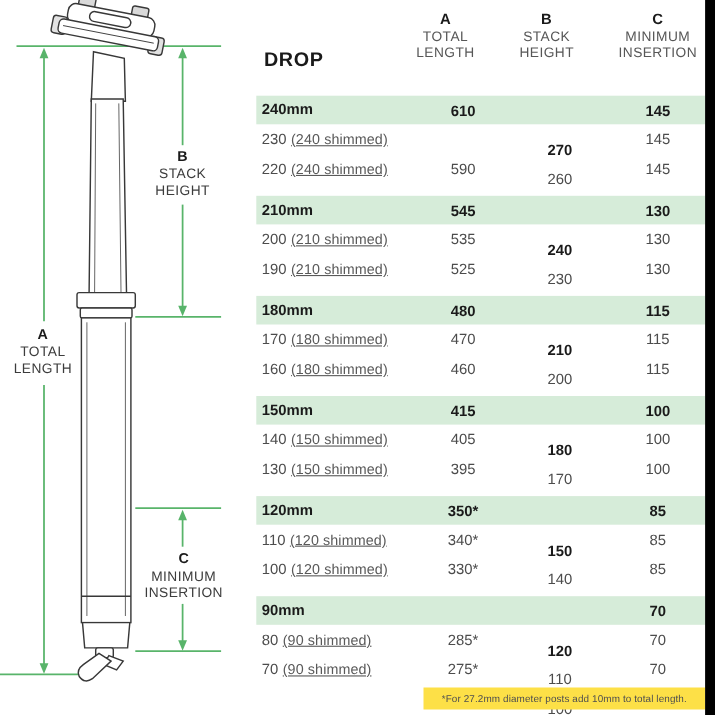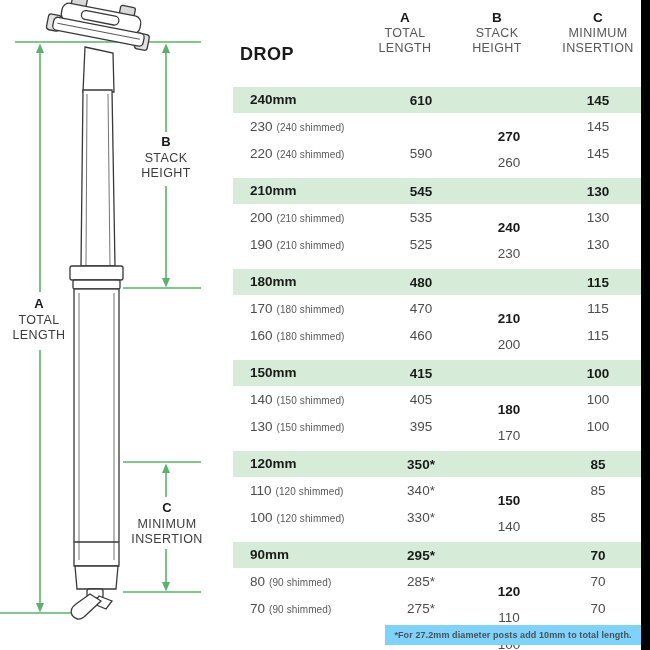--- a/index.html
+++ b/index.html
@@ -36,34 +36,34 @@
   .col-hdr .letter{display:block;font-weight:bold;font-size:13.5px;color:#1a1a1a;}
   .col-a{left:124px;}
   .col-b{left:216px;}
   .col-c{left:317px;}
 
   .rows{position:absolute;left:0;top:87px;width:100%;}
   .table-group{margin-bottom:11px;}
   .trow{position:relative;height:27px;}
   .trow.band{height:26px;background:#d6ecd9;}
   .cell{position:absolute;top:0;height:100%;display:flex;align-items:center;}
-  .cell.drop{left:17px;align-items:baseline;padding-top:6px;box-sizing:border-box;}
+  .cell.drop{left:5px;align-items:baseline;padding-top:6px;box-sizing:border-box;}
   .drop .num{font-size:13.5px;color:#4c4c4c;}
-  .drop .note{font-size:10px;color:#595959;margin-left:4px;letter-spacing:.1px;}
+  .drop .note{font-size:13px;color:#595959;margin-left:4px;letter-spacing:.1px;text-decoration:underline;}
   .cell.v{width:96px;justify-content:center;font-size:13.5px;color:#4c4c4c;}
   .v.va{left:140px;}
   .v.vb{left:228px;margin-top:36px;}
   .v.vc{left:317px;}
   .trow.band .num,.trow.band .cell.v{font-weight:bold;color:#1a1a1a;}
   .trow.band .cell.drop{padding-top:5px;}
 
   .footnote{
     position:absolute;left:152px;top:625px;width:256px;height:20px;
-    background:#7dd3fc;display:flex;align-items:center;justify-content:center;
-    font-size:9px;font-weight:bold;color:#4f4f4f;letter-spacing:.1px;
+    background:#fde047;display:flex;align-items:center;justify-content:center;
+    font-size:9px;font-weight:normal;color:#4f4f4f;letter-spacing:.1px;
   }
 </style>
 </head>
 <body>
 
 <div class="diagram">
   <svg width="233" height="650" viewBox="0 0 233 650">
 
     <g stroke="#58b46a" stroke-width="1.6" fill="#58b46a">
 
@@ -298,21 +298,20 @@
           <div class="cell v va">330*</div>
           <div class="cell v vb">130</div>
           <div class="cell v vc">85</div>
         </div>
       </div>
       <div class="table-group">
         <div class="trow band">
           <div class="cell drop">
             <span class="num">90mm</span>
           </div>
-          <div class="cell v va">295*</div>
           <div class="cell v vb">120</div>
           <div class="cell v vc">70</div>
         </div>
         <div class="trow">
           <div class="cell drop">
             <span class="num">80</span>
             <span class="note">(90 shimmed)</span>
           </div>
           <div class="cell v va">285*</div>
           <div class="cell v vb">110</div>

